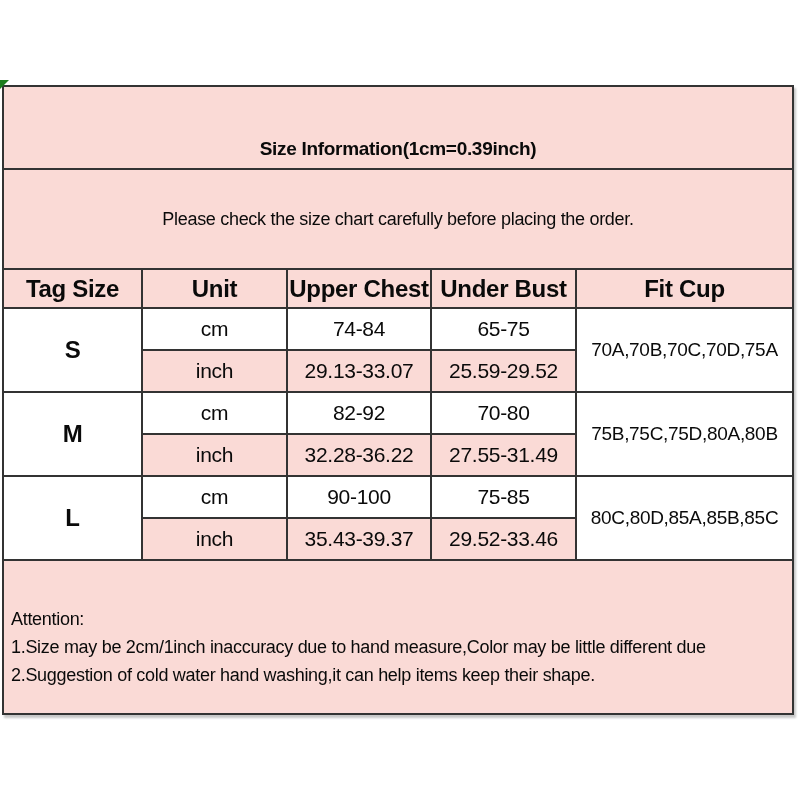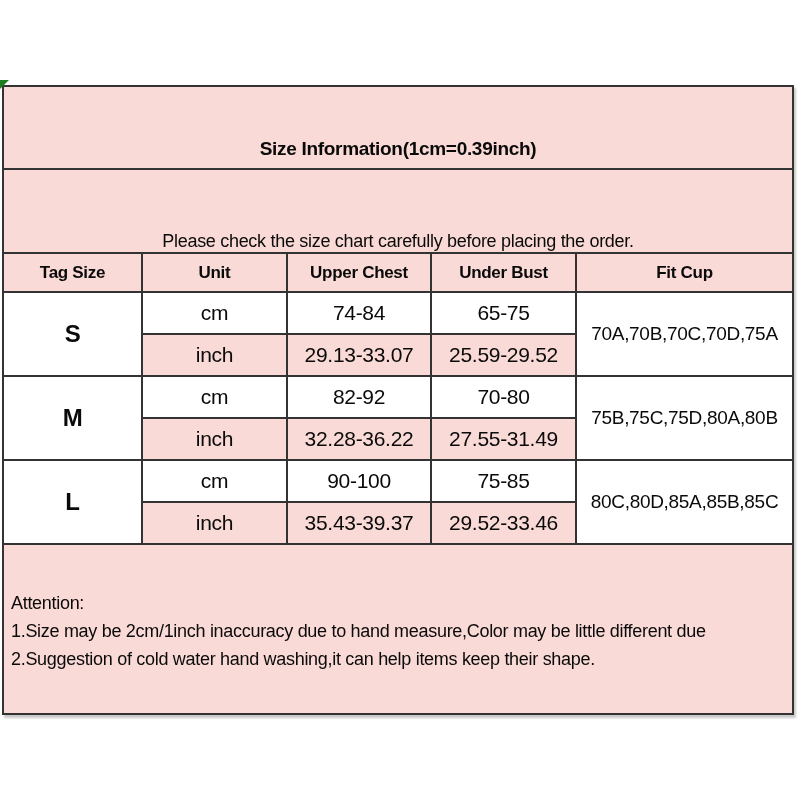--- a/index.html
+++ b/index.html
@@ -30,39 +30,39 @@
     display: flex; flex-direction: column;
     z-index: 2;
   }
   .title-row {
     height: 83px; border-bottom: 2px solid var(--ln);
     display: flex; align-items: flex-end; justify-content: center;
     padding-bottom: 8px;
   }
   .title-row span { font-size: 19px; font-weight: bold; }
   .subtitle-row {
-    height: 84px; border-bottom: 2px solid var(--ln);
-    display: flex; align-items: flex-end; justify-content: center;
+    height: 100px; border-bottom: 2px solid var(--ln);
+    display: flex; align-items: center; justify-content: center;
   }
   .subtitle-row span { font-size: 18px; }
   .t {
     height: 291px;
     display: grid;
     grid-template-columns: 139px 145px 144px 145px 1fr;
     grid-template-rows: 39px 42px 42px 42px 42px 42px 42px;
   }
   .cell {
     display: flex; align-items: center; justify-content: center;
     border-right: 2px solid var(--ln);
     border-bottom: 2px solid var(--ln);
     font-size: 21px;
     overflow: hidden; white-space: nowrap;
   }
   .c5 { border-right: none; }
-  .head { background: var(--pink); font-size: 17px; font-weight: bold; }
+  .head { background: var(--pink); font-size: 24px; font-weight: bold; }
   .white { background: #ffffff; }
   .pinkbg { background: var(--pink); }
   .span2 { grid-row: span 2; }
   .tagcell { font-size: 24px; font-weight: bold; }
   .fitcell { font-size: 19px; }
   .attention {
     flex: 1;
     padding: 44px 8px 0 7px;
     font-size: 18px;
     line-height: 28px;

